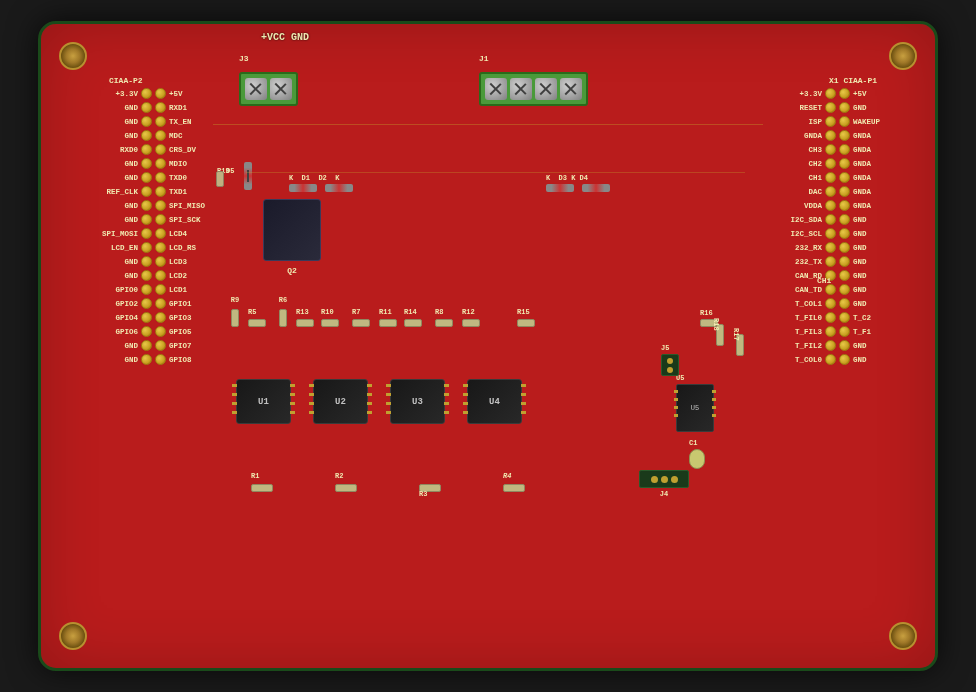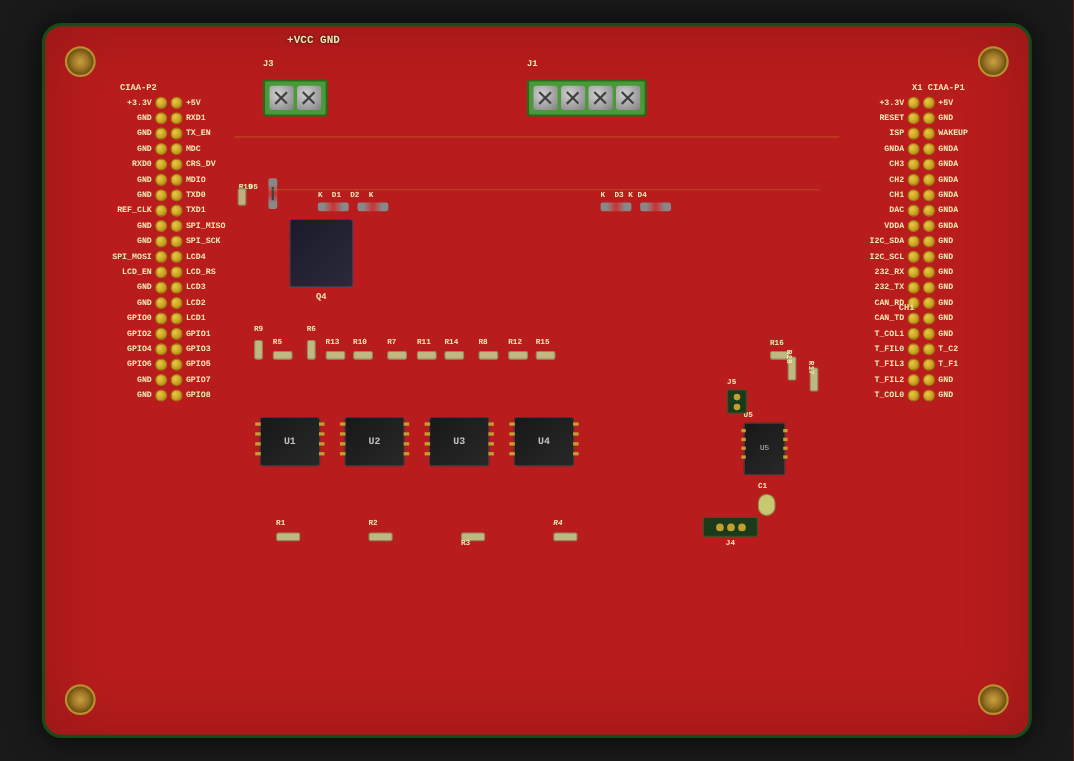--- a/index.html
+++ b/index.html
@@ -436,26 +436,26 @@
     <div style="color:#f0e8b0; font-size:7px; font-weight:bold; margin-bottom:2px;">K&nbsp;&nbsp;D3&nbsp;K&nbsp;D4</div>
     <div style="display:flex; gap:8px; align-items:center;">
       <div style="width:28px; height:8px; background:linear-gradient(90deg,#888 20%,#cc3333 50%,#888 80%); border-radius:2px;"></div>
       <div style="width:28px; height:8px; background:linear-gradient(90deg,#888 20%,#cc3333 50%,#888 80%); border-radius:2px;"></div>
     </div>
   </div>
 
   <div style="position:absolute; top:175px; left:222px; display:flex; gap:22px;">
 
 
-
-
     <div style="position:relative;">
       <div style="width:58px; height:62px; background:linear-gradient(135deg,#1a1a2a,#2a2a3a); border:1px solid #3a3a5a; border-radius:3px;"></div>
-      <div style="position:absolute;bottom:-14px;left:50%;transform:translateX(-50%);color:#f0e8b0;font-size:8px;font-weight:bold;">Q4</div>
-    </div>
+      <div style="position:absolute;bottom:-14px;left:50%;transform:translateX(-50%);color:#f0e8b0;font-size:8px;font-weight:bold;">Q2</div>
+    </div>
+
+
   </div>
 
   <div style="position:absolute; top:285px; left:190px; display:flex; gap:5px; align-items:flex-end;">
 
     <div style="position:relative; margin-right:4px;">
       <div style="width:8px; height:18px; background:#c0b880; border:1px solid #908860; border-radius:2px;"></div>
       <div style="position:absolute; top:-13px; left:50%; transform:translateX(-50%); color:#f0e8b0; font-size:7px; font-weight:bold; white-space:nowrap;">R9</div>
     </div>
 
     <div style="position:relative; margin-right:8px;">
@@ -493,21 +493,21 @@
 
     <div style="position:relative; margin-right:4px;">
       <div style="width:18px; height:8px; background:#c0b880; border:1px solid #908860; border-radius:2px;"></div>
       <div style="position:absolute; top:-11px; left:0; color:#f0e8b0; font-size:7px; font-weight:bold;">R8</div>
     </div>
 
     <div style="position:relative; margin-right:2px;">
       <div style="width:18px; height:8px; background:#c0b880; border:1px solid #908860; border-radius:2px;"></div>
       <div style="position:absolute; top:-11px; left:0; color:#f0e8b0; font-size:7px; font-weight:bold;">R12</div>
     </div>
-    <div style="position:relative;">
+    <div style="position:relative;margin-left:30px;">
       <div style="width:18px; height:8px; background:#c0b880; border:1px solid #908860; border-radius:2px;"></div>
       <div style="position:absolute; top:-11px; left:0; color:#f0e8b0; font-size:7px; font-weight:bold;">R15</div>
     </div>
   </div>
 
   <div style="position:absolute; top:285px; left:659px;">
     <div style="color:#f0e8b0; font-size:7px; font-weight:bold; margin-bottom:2px;">R16</div>
     <div style="width:18px; height:8px; background:#c0b880; border:1px solid #908860; border-radius:2px;"></div>
   </div>
   <div style="position:absolute; top:300px; left:695px;">

